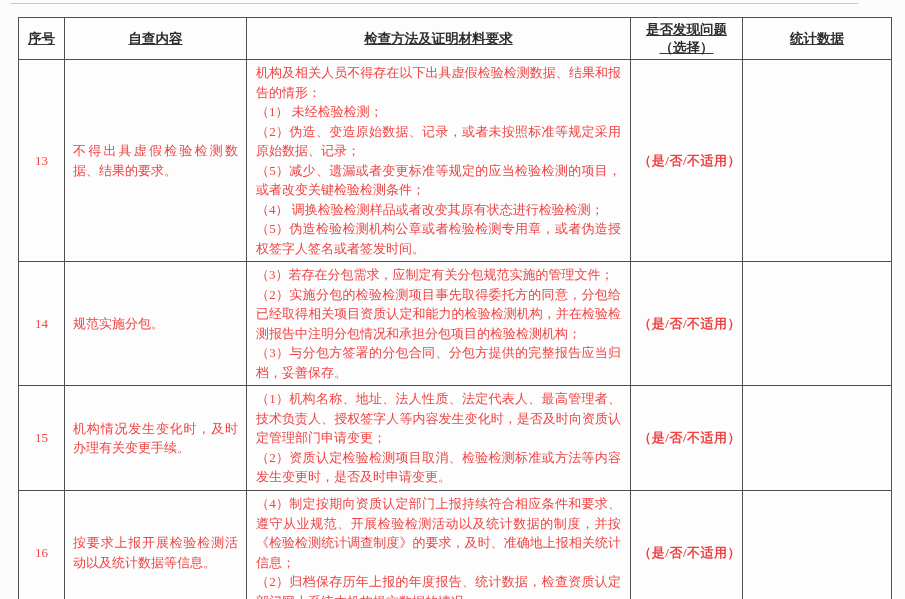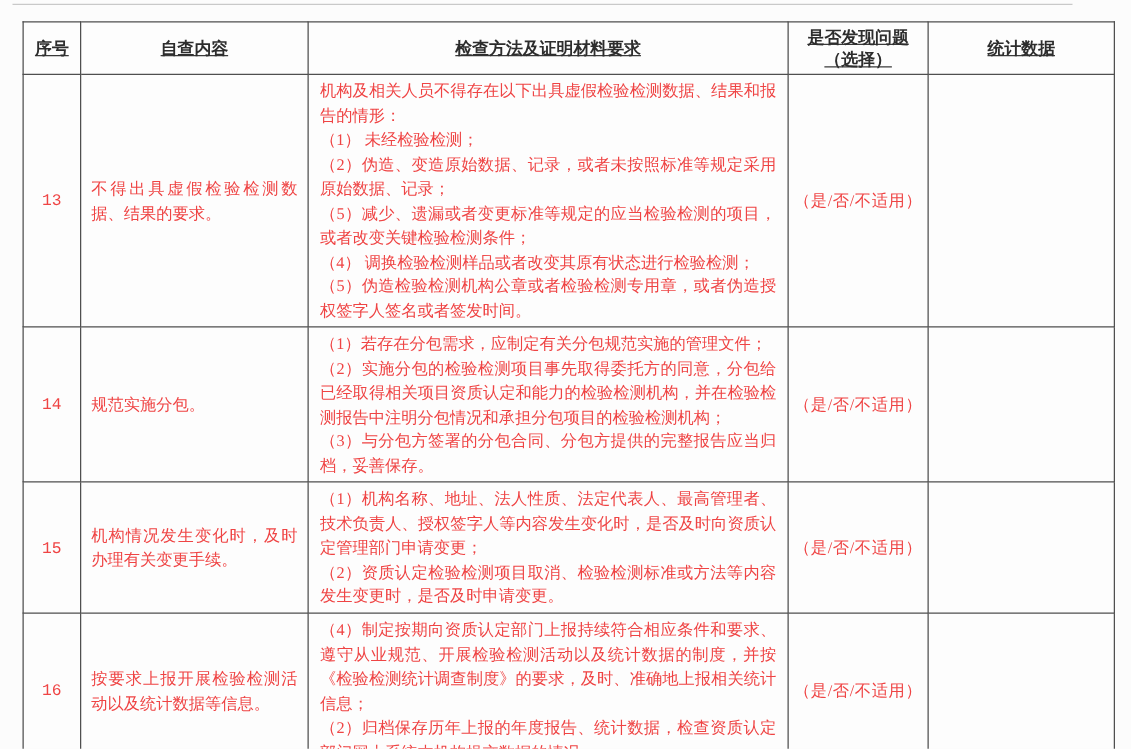--- a/index.html
+++ b/index.html
@@ -52,39 +52,39 @@
   tbody tr:nth-child(3) { height: 105px; }
   tbody tr:nth-child(4) { height: 104px; }
   td {
     font-size: 13px;
     vertical-align: middle;
     color: #ef4444;
   }
   td.c-index {
     text-align: center;
     font-size: 13px;
-    font-family: Liberation Mono, monospace;
   }
   td.c-content {
     padding: 2px 8px;
     line-height: 19.5px;
     text-align: justify;
   }
   td.c-method {
     padding: 3px 9px;
     line-height: 19.5px;
   }
   .method-line {
     text-align: justify;
   }
   td.c-problem {
-    text-align: center;
+    text-align: right;
     font-size: 13px;
     letter-spacing: 0.5px;
     white-space: nowrap;
+    font-weight: bold;
   }
   td.c-desc {
     text-align: center;
   }
 </style>
 </head>
 <body>
 
 <div class="top-remnant-line"></div>
 
@@ -120,21 +120,21 @@
           <div class="method-line">（4） 调换检验检测样品或者改变其原有状态进行检验检测；</div>
           <div class="method-line">（5）伪造检验检测机构公章或者检验检测专用章，或者伪造授权签字人签名或者签发时间。</div>
         </td>
         <td class="c-problem">（是/否/不适用）</td>
         <td class="c-desc"></td>
       </tr>
       <tr>
         <td class="c-index">14</td>
         <td class="c-content">规范实施分包。</td>
         <td class="c-method">
-          <div class="method-line">（1）若存在分包需求，应制定有关分包规范实施的管理文件；</div>
+          <div class="method-line">（3）若存在分包需求，应制定有关分包规范实施的管理文件；</div>
           <div class="method-line">（2）实施分包的检验检测项目事先取得委托方的同意，分包给已经取得相关项目资质认定和能力的检验检测机构，并在检验检测报告中注明分包情况和承担分包项目的检验检测机构；</div>
           <div class="method-line">（3）与分包方签署的分包合同、分包方提供的完整报告应当归档，妥善保存。</div>
         </td>
         <td class="c-problem">（是/否/不适用）</td>
         <td class="c-desc"></td>
       </tr>
       <tr>
         <td class="c-index">15</td>
         <td class="c-content">机构情况发生变化时，及时办理有关变更手续。</td>
         <td class="c-method">

